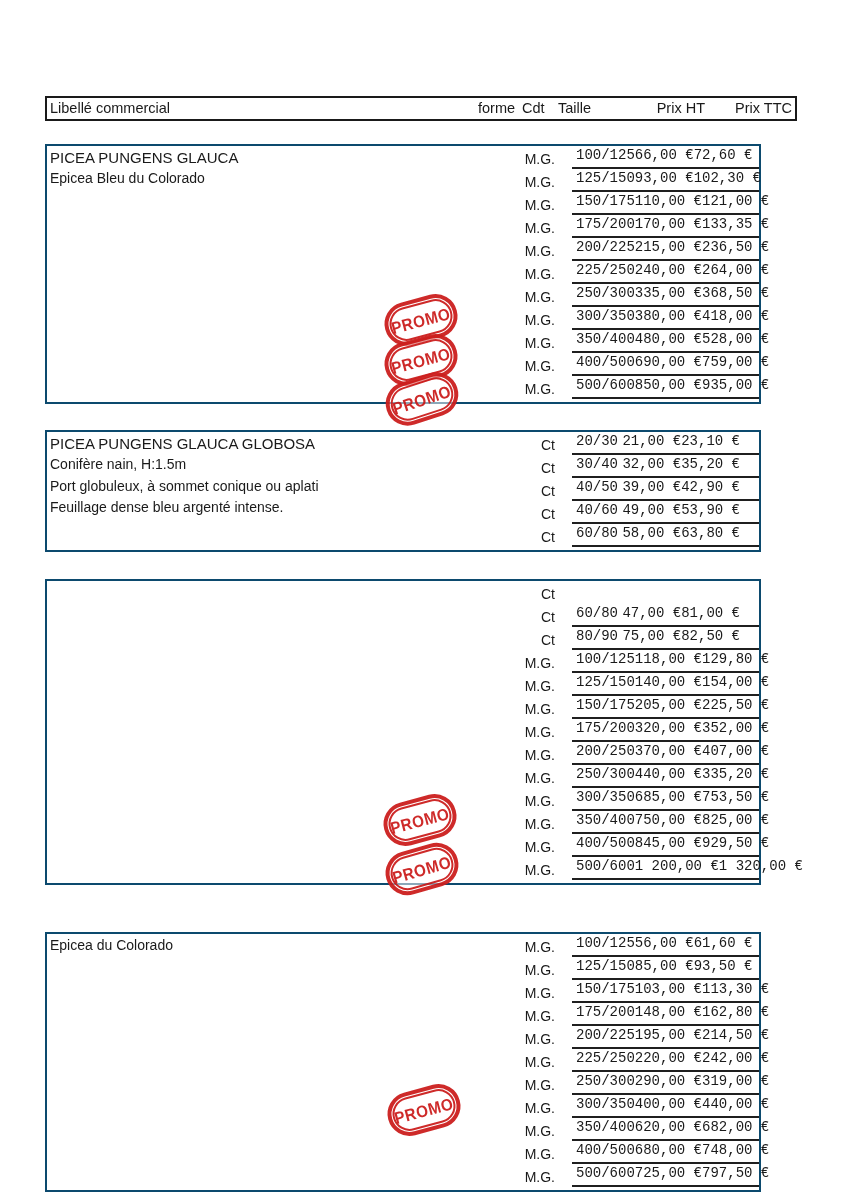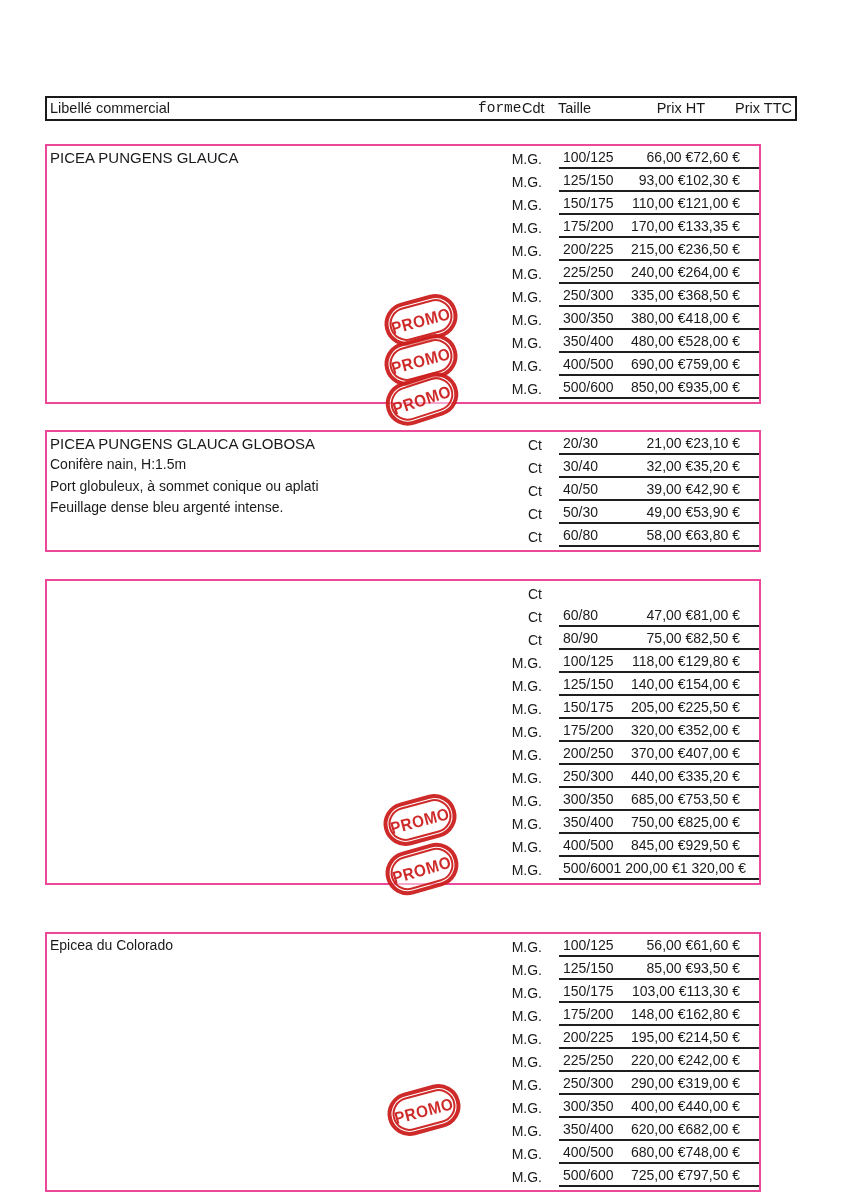--- a/index.html
+++ b/index.html
@@ -9,44 +9,44 @@
   }
   
   .header-box {
     position:absolute; left:45px; top:52px; width:752px; height:25px;
     border:2px solid #1a1a1a; box-sizing:border-box;
   }
   .header-box span {
     position:absolute; font-size:14.5px; line-height:20px; top:0; white-space:nowrap;
   }
   .h-libelle  { left:3px; }
-  .h-forme    { left:431px;font-family:Liberation Mono, monospace; }
+  .h-forme    { left:431px; }
   .h-cdt      { left:475px;text-align:right; }
   .h-taille   { left:511px; }
   .h-prixht   { right:90px; }
   .h-prixttc  { right:3px; }
   
   .block {
     position:absolute; left:45px; width:716px;
-    border:2px solid #ec4899; box-sizing:border-box;
+    border:2px solid #0c4a6e; box-sizing:border-box;
   }
   .desc-col { position:absolute; left:3px; top:1px; width:420px; }
   .block-title { font-size:15px; line-height:21px; white-space:nowrap; }
   .desc-line   { font-size:14px; line-height:21.5px; white-space:nowrap; }
-  .rows { position:absolute; left:3px; top:0; right:0; }
+  .rows { position:absolute; left:16px; top:0; right:0; }
   .price-row { position:relative; height:23px; }
   .cell-forme {
     position:absolute; left:0; top:0; width:500px; height:23px;
     text-align:right; padding-right:8px; box-sizing:border-box;
     font-size:14px; line-height:26px; white-space:nowrap;
   }
   .row-line {
     position:absolute; left:509px; right:0; top:0; height:23px;
     border-bottom:2px solid #1f1f1f; box-sizing:border-box;
-    display:flex; align-items:flex-end;
+    display:flex; align-items:flex-start;font-family:Liberation Mono, monospace;
   }
   .row-line span {
     font-size:14px; line-height:19px; white-space:nowrap; box-sizing:border-box;
   }
   .cell-taille { width:64px; text-align:left;  padding-left:4px;  }
   .cell-ht     { width:87px; text-align:right; }
   .cell-ttc    { flex:1;     text-align:right; padding-right:19px; }
   
   .stamp {
     position:absolute; width:74px; height:44px; box-sizing:border-box;
@@ -78,20 +78,21 @@
     <span class="h-cdt">Cdt</span>
     <span class="h-taille">Taille</span>
     <span class="h-prixht">Prix HT</span>
     <span class="h-prixttc">Prix TTC</span>
   </div>
 
   <div id="blocks">
       <section class="block" style="top: 100px; height: 260px;">
         <div class="desc-col">
           <div class="block-title">PICEA PUNGENS GLAUCA</div>
+          <div class="desc-line">Epicea Bleu du Colorado</div>
         </div>
         <div class="rows">
           <div class="price-row">
             <span class="cell-forme">M.G.</span>
             <span class="row-line">
               <span class="cell-taille">100/125</span>
               <span class="cell-ht">66,00 €</span>
               <span class="cell-ttc">72,60 €</span>
             </span>
           </div>
@@ -205,21 +206,21 @@
             <span class="cell-forme">Ct</span>
             <span class="row-line">
               <span class="cell-taille">40/50</span>
               <span class="cell-ht">39,00 €</span>
               <span class="cell-ttc">42,90 €</span>
             </span>
           </div>
           <div class="price-row">
             <span class="cell-forme">Ct</span>
             <span class="row-line">
-              <span class="cell-taille">50/30</span>
+              <span class="cell-taille">40/60</span>
               <span class="cell-ht">49,00 €</span>
               <span class="cell-ttc">53,90 €</span>
             </span>
           </div>
           <div class="price-row">
             <span class="cell-forme">Ct</span>
             <span class="row-line">
               <span class="cell-taille">60/80</span>
               <span class="cell-ht">58,00 €</span>
               <span class="cell-ttc">63,80 €</span>

